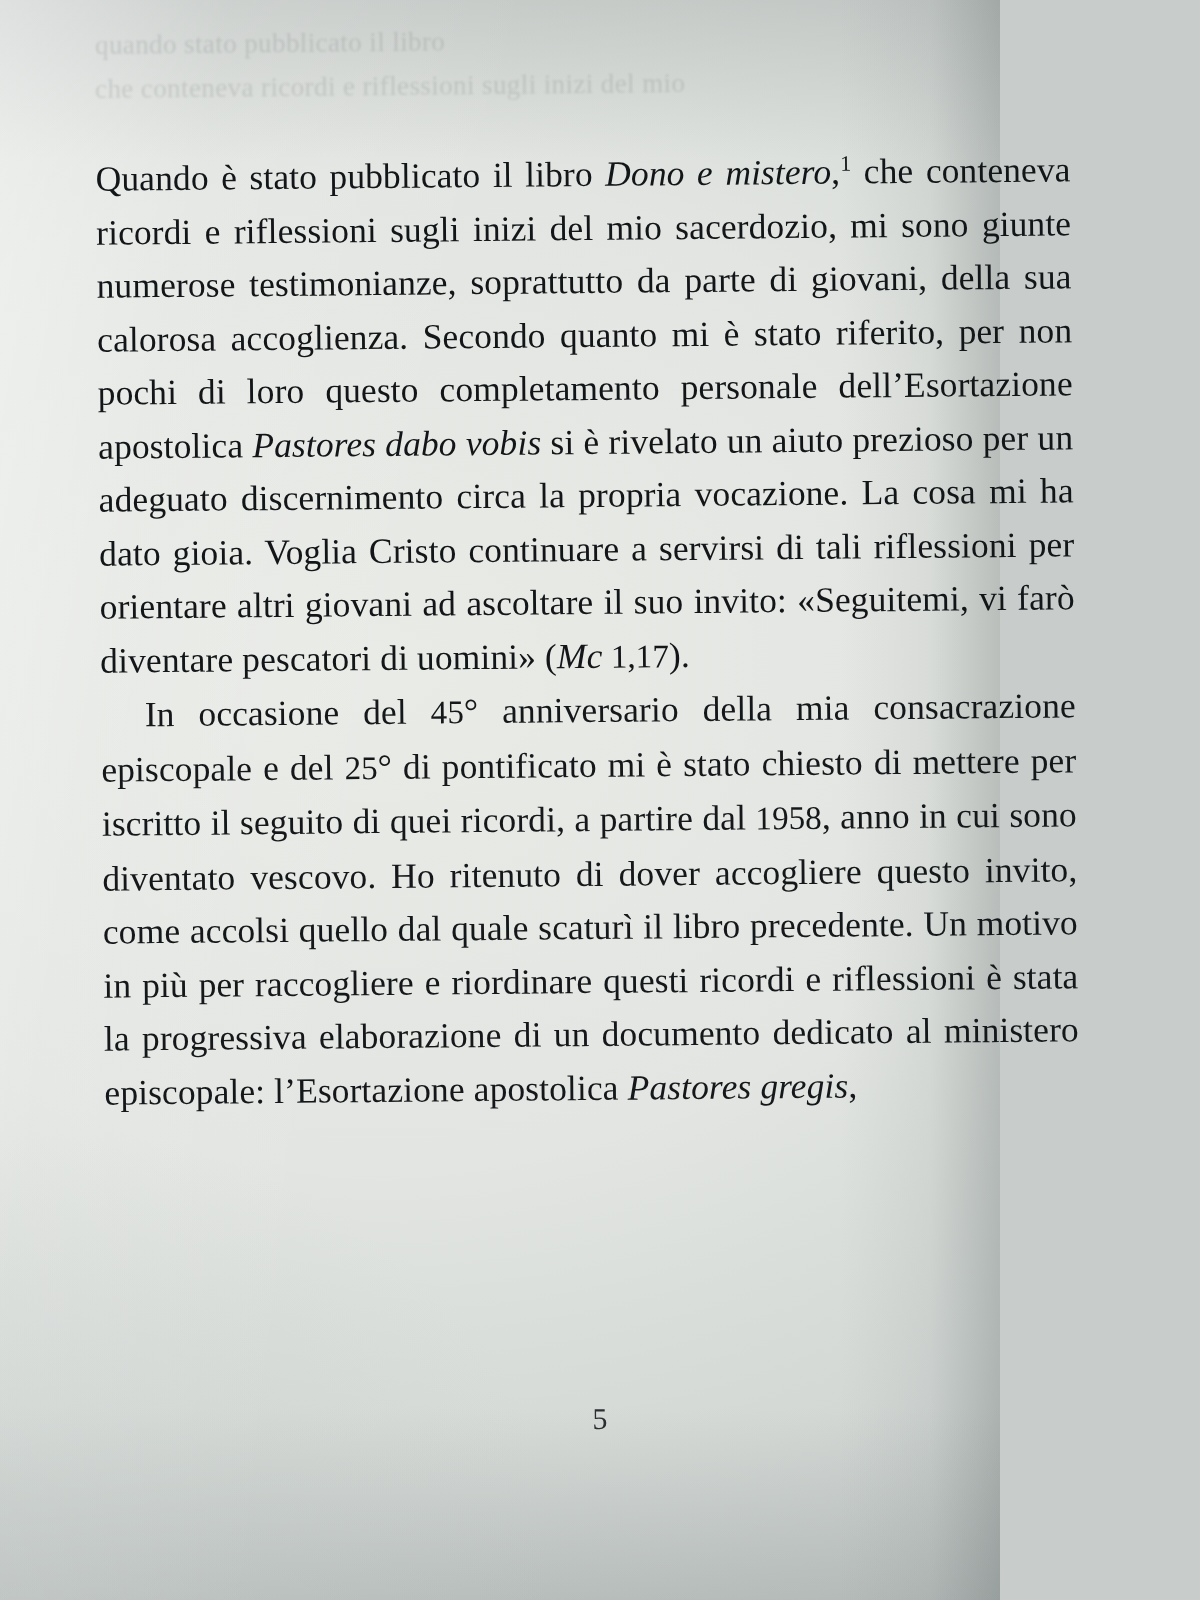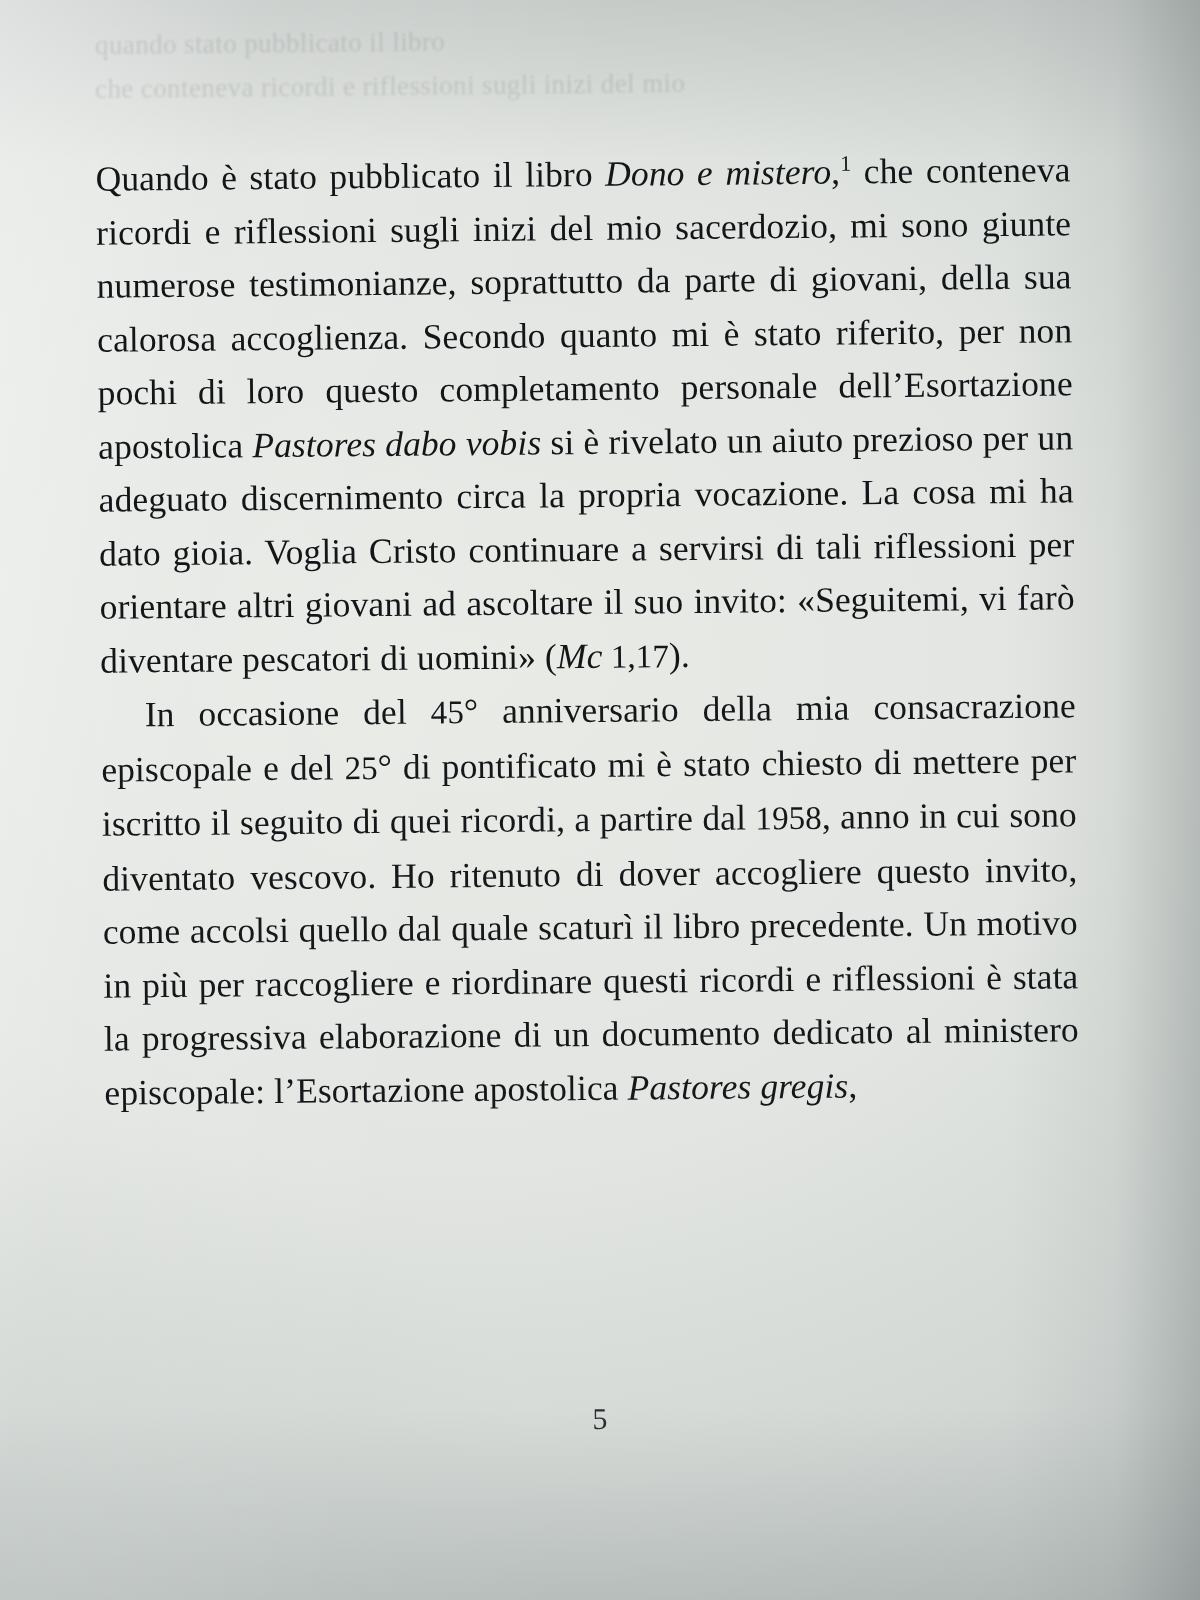--- a/index.html
+++ b/index.html
@@ -12,21 +12,21 @@
     overflow: hidden;
     background: #c8cdcb;
     font-family: "Liberation Serif", serif;
   }
 
   
   #page-photo {
     position: absolute;
     left: 0;
     top: 0;
-    width: 1200px;
+    width: 1000px;
     height: 1600px;
     background:
       radial-gradient(ellipse 1400px 1100px at 38% 42%, #e9ebe7 0%, #e2e5e1 45%, #d3d8d5 75%, #c2c8c6 100%);
   }
   
   #page-photo::before {
     content: "";
     position: absolute;
     inset: 0;
     background:

